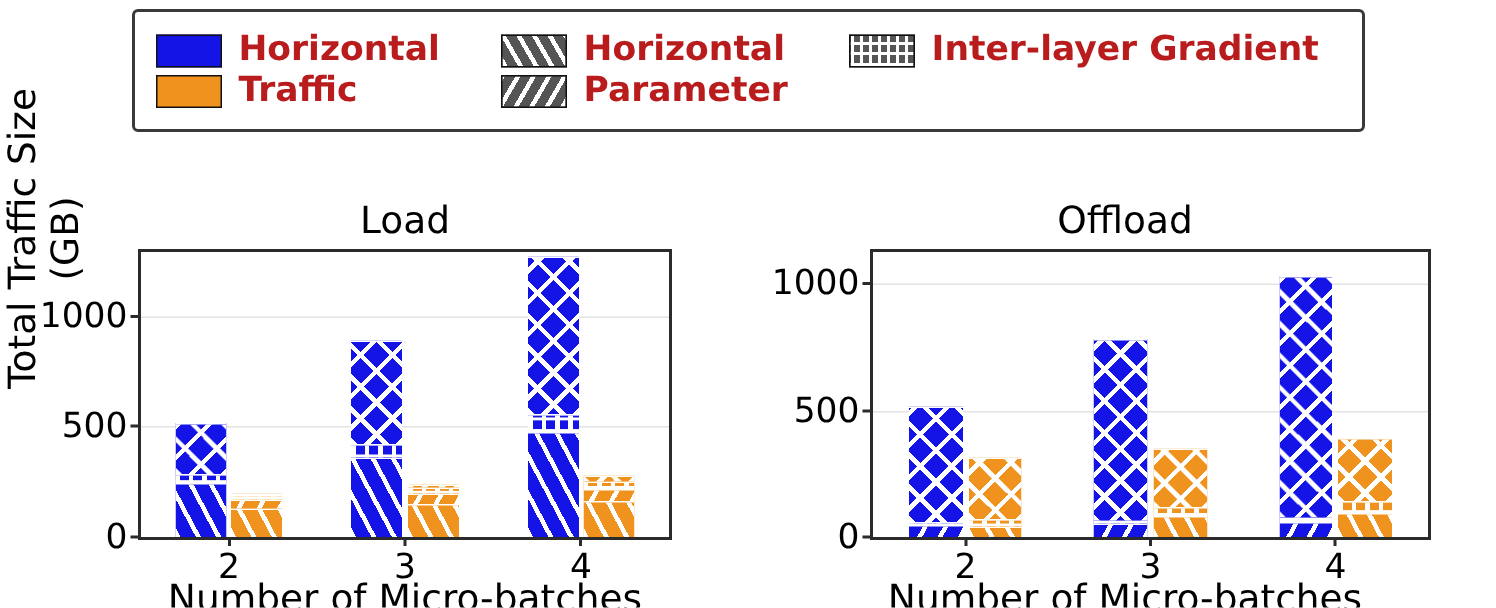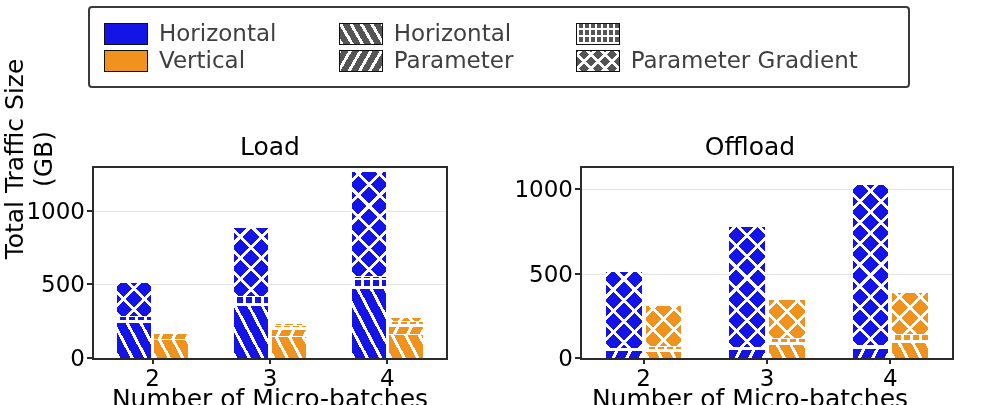--- a/index.html
+++ b/index.html
@@ -8,21 +8,21 @@
 
   
   .legend{position:absolute;left:88px;top:6px;width:822px;height:82px;
           border:2px solid #3a3a3a;border-radius:4px;background:#fff;
           box-sizing:border-box;display:flex;align-items:center;}
   .legend-grid{display:grid;grid-template-columns:auto auto auto;
                grid-template-rows:auto auto;column-gap:26px;row-gap:4px;
                padding:6px 14px;width:100%;box-sizing:border-box;}
   .legend-item{display:flex;align-items:center;gap:11px;}
   .swatch{width:44px;height:22px;border:1px solid #111;box-sizing:border-box;flex:0 0 auto;}
-  .legend-label{font-size:23px;color:#404040;white-space:nowrap;line-height:1;}
+  .legend-label{font-size:23px;color:#b91c1c;white-space:nowrap;line-height:1;font-weight:bold;}
 
   
   .sw-blue{background:#1414e6;}
   .sw-orange{background:#f0931e;}
   .sw-gray{background:#555555;}
   .pat-param{background-image:repeating-linear-gradient(60deg,
       #ffffff 0px,#ffffff 3px,transparent 3px,transparent 9px);}
   .pat-ckpt{background-image:repeating-linear-gradient(-60deg,
       #ffffff 0px,#ffffff 3px,transparent 3px,transparent 9px);}
   .pat-ilg{background-image:
@@ -87,36 +87,33 @@
         <span class="legend-label">Horizontal</span>
       </div>
 
       <div class="legend-item">
         <span class="swatch sw-gray pat-param"></span>
         <span class="legend-label">Horizontal</span>
       </div>
 
       <div class="legend-item">
         <span class="swatch sw-gray pat-ilg"></span>
+        <span class="legend-label">Inter-layer Gradient</span>
       </div>
 
       <div class="legend-item">
         <span class="swatch sw-orange"></span>
-        <span class="legend-label">Vertical</span>
+        <span class="legend-label">Traffic</span>
       </div>
 
       <div class="legend-item">
         <span class="swatch sw-gray pat-ckpt"></span>
         <span class="legend-label">Parameter</span>
       </div>
 
-      <div class="legend-item">
-        <span class="swatch sw-gray pat-pg"></span>
-        <span class="legend-label">Parameter Gradient</span>
-      </div>
 
     </div>
   </div>
 
   <div class="ylabel">Total Traffic Size (GB)</div>
 
   <div class="panel" id="panel-load">
     <div class="panel-title">Load</div>
     <div class="plot" id="plot-load">
         <div class="tickmark" style="top: 190px;"></div>

